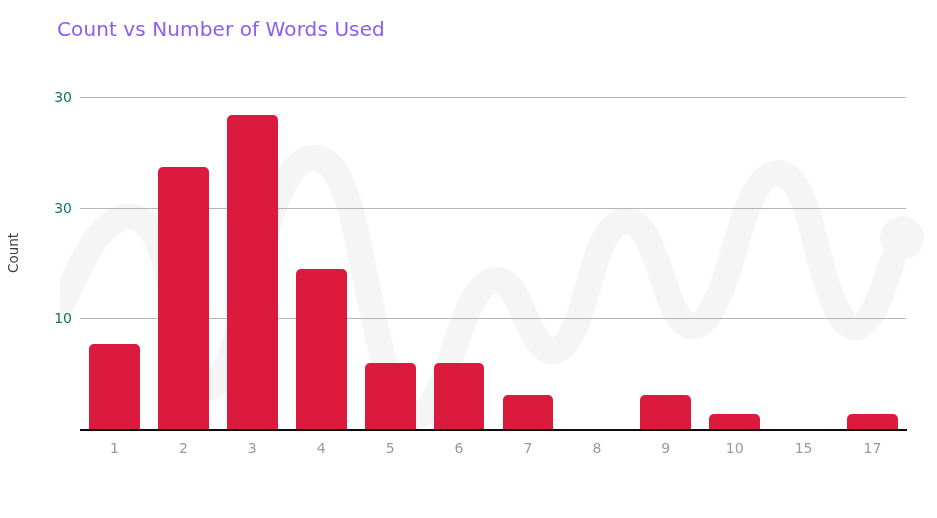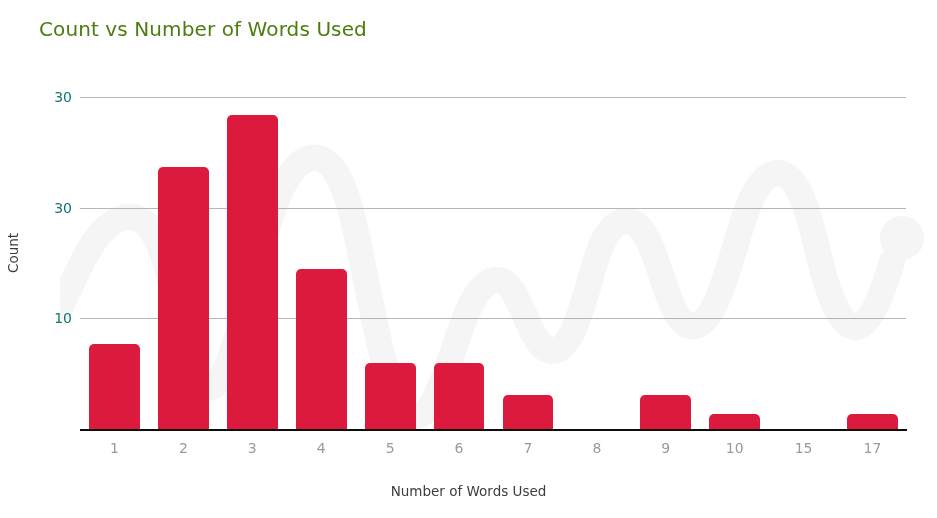--- a/index.html
+++ b/index.html
@@ -15,25 +15,25 @@
   #chart-root {
     position: relative;
     width: 937px;
     height: 518px;
     background: #ffffff;
     overflow: hidden;
   }
   
   #chart-title {
     position: absolute;
-    left: 39px;
+    left: 57px;
     top: 17px;
     font-size: 20px;
     font-weight: 400;
-    color: #4d7c0f;
+    color: #8b5cf6;
     letter-spacing: 0.1px;
     white-space: nowrap;
   }
   
   #watermark {
     position: absolute;
     left: 60px;
     top: 130px;
     width: 877px;
     height: 310px;
@@ -228,16 +228,15 @@
       <div class="x-tick" style="left: 275.667px; width: 68.9167px;">5</div>
       <div class="x-tick" style="left: 344.583px; width: 68.9167px;">6</div>
       <div class="x-tick" style="left: 413.5px; width: 68.9167px;">7</div>
       <div class="x-tick" style="left: 482.417px; width: 68.9167px;">8</div>
       <div class="x-tick" style="left: 551.333px; width: 68.9167px;">9</div>
       <div class="x-tick" style="left: 620.25px; width: 68.9167px;">10</div>
       <div class="x-tick" style="left: 689.167px; width: 68.9167px;">15</div>
       <div class="x-tick" style="left: 758.083px; width: 68.9167px;">17</div>
     </div>
 
-  <div id="x-axis-title">Number of Words Used</div>
   <div id="y-axis-title">Count</div>
 
 </div>
 
 </body></html>

